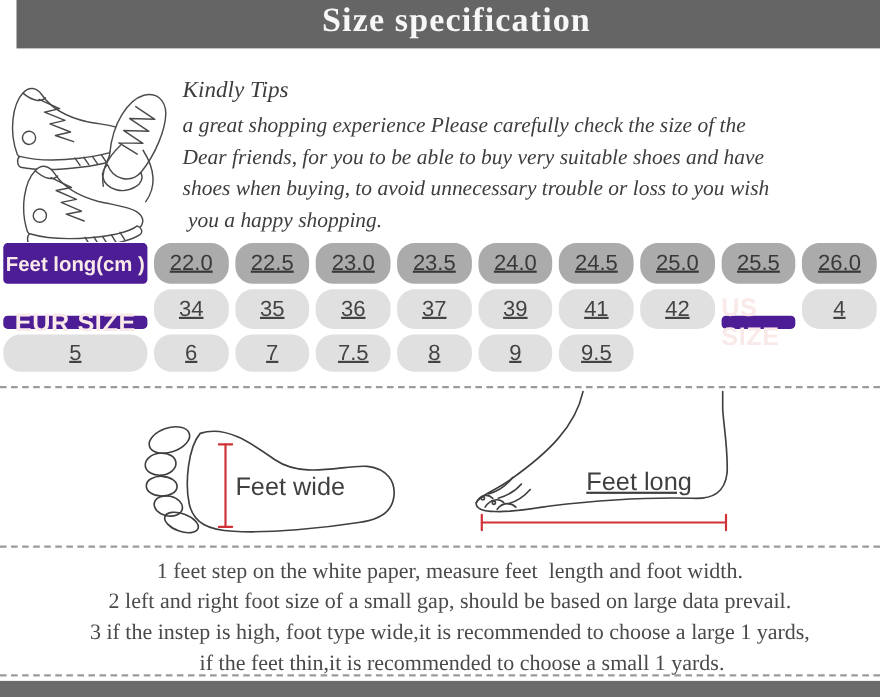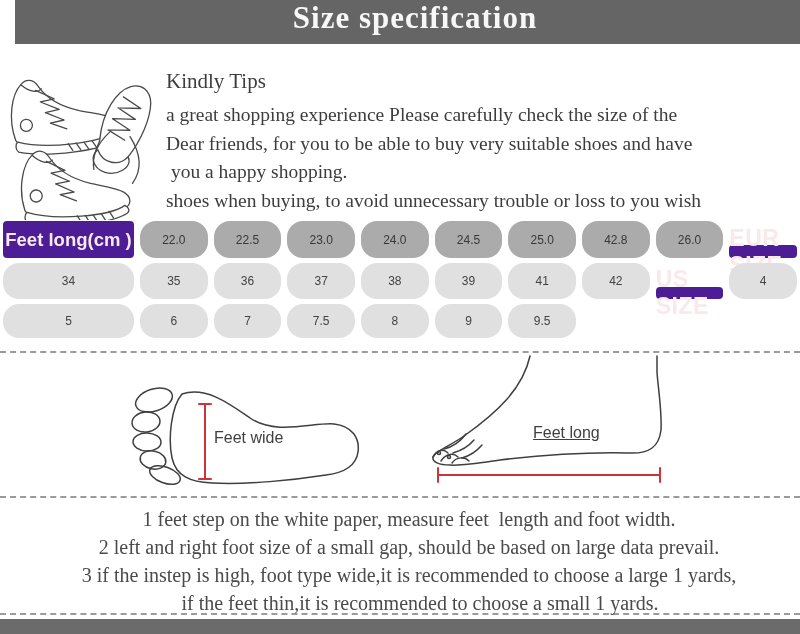--- a/index.html
+++ b/index.html
@@ -14,55 +14,55 @@
     background:#656565; display:flex; justify-content:center;
   }
   .header-title {
     color:#f7f7f7; font-size:31px; font-weight:600; letter-spacing:1px;
     font-family:"Liberation Serif", serif;
   }
   
   .sneakers { position:absolute; left:0px; top:64px; width:166px; height:156px; }
   .sneakers svg { width:100%; height:100%; }
   
-  .tips { position:absolute; left:166px; top:69px; width:630px; color:#3d3d3d; }
+  .tips { position:absolute; left:166px; top:69px; width:630px; color:#3d3d3d;font-style:italic; }
   .tips-heading { font-size:21px; font-weight:400; margin-bottom:7px; }
   .tips-line { font-size:19.5px; line-height:28.5px; white-space:pre-wrap; }
   
   .size-table {
     position:absolute; left:3px; top:221px; width:794px;
     display:grid; grid-template-columns:131px repeat(9, 1fr);
     grid-template-rows:37px 36px 34px; column-gap:6px; row-gap:5px;
     font-family:"Liberation Sans", sans-serif;
   }
   .tbl-label {
     background:#4c1d95; color:#f9e9e9; border-radius:4px;
     display:flex; align-items:center; justify-content:center;
     font-weight:700;
   }
   .tbl-label.first { font-size:18.5px; }
   .tbl-label.big { font-size:23px; letter-spacing:0.5px;margin-top:24px; }
   .tbl-cell {
     border-radius:16px; display:flex; align-items:center; justify-content:center;
-    font-size:12px; color:#434343; background:#e0e0e0;
+    font-size:20px; color:#434343; background:#e0e0e0;text-decoration:underline;
   }
   .tbl-cell.dark { background:#ababab; color:#383838; }
   
   .dashed { position:absolute; left:0; width:800px; height:0; border-top:2px dashed #9b9b9b; }
   .dashed.d1 { top:351px; }
   .dashed.d2 { top:496px; }
   .dashed.d3 { top:613px; }
   
   .diagram { position:absolute; }
   .diagram svg { width:100%; height:100%; }
   .diag-foot-wide { left:118px; top:382px; width:252px; height:112px; }
   .diag-foot-long { left:408px; top:352px; width:272px; height:140px; }
   .measure-label {
     position:absolute; font-family:"Liberation Sans", sans-serif;
-    font-size:16px; color:#3f3f3f; white-space:nowrap;
+    font-size:23px; color:#3f3f3f; white-space:nowrap;
   }
   .label-feet-wide { left:214px; top:429px; }
   .label-feet-long { left:533px; top:424px;text-decoration:underline; }
   
   .notes { position:absolute; left:28px; top:505px; width:762px; color:#4a4a4a;text-align:center; }
   .note-line { font-size:20px; line-height:28px; white-space:pre-wrap; }
   .note-line.indent { padding-left:22px; }
   
   .footer-bar { position:absolute; left:0; bottom:0; width:800px; height:15px; background:#6b6b6b; }
 </style>
@@ -103,41 +103,41 @@
         <path d="M30,50 C44,62 52,76 46,94"></path>
         <path d="M9,52 C1,66 -1,80 5,92"></path>
       </g>
     </svg>
   </div>
 
   <div class="tips">
     <div class="tips-heading">Kindly Tips</div>
     <div class="tips-line">a great shopping experience Please carefully check the size of the</div>
     <div class="tips-line">Dear friends, for you to be able to buy very suitable shoes and have</div>
+    <div class="tips-line">shoes when buying, to avoid unnecessary trouble or loss to you wish</div>
     <div class="tips-line"> you a happy shopping.</div>
-    <div class="tips-line">shoes when buying, to avoid unnecessary trouble or loss to you wish</div>
   </div>
 
   <div class="size-table">
     <div class="tbl-label first">Feet long(cm )</div>
     <div class="tbl-cell dark">22.0</div>
     <div class="tbl-cell dark">22.5</div>
     <div class="tbl-cell dark">23.0</div>
+    <div class="tbl-cell dark">23.5</div>
     <div class="tbl-cell dark">24.0</div>
     <div class="tbl-cell dark">24.5</div>
     <div class="tbl-cell dark">25.0</div>
-    <div class="tbl-cell dark">42.8</div>
+    <div class="tbl-cell dark">25.5</div>
     <div class="tbl-cell dark">26.0</div>
 
     <div class="tbl-label big">EUR SIZE</div>
     <div class="tbl-cell">34</div>
     <div class="tbl-cell">35</div>
     <div class="tbl-cell">36</div>
     <div class="tbl-cell">37</div>
-    <div class="tbl-cell">38</div>
     <div class="tbl-cell">39</div>
     <div class="tbl-cell">41</div>
     <div class="tbl-cell">42</div>
 
     <div class="tbl-label big">US SIZE</div>
     <div class="tbl-cell">4</div>
     <div class="tbl-cell">5</div>
     <div class="tbl-cell">6</div>
     <div class="tbl-cell">7</div>
     <div class="tbl-cell">7.5</div>

